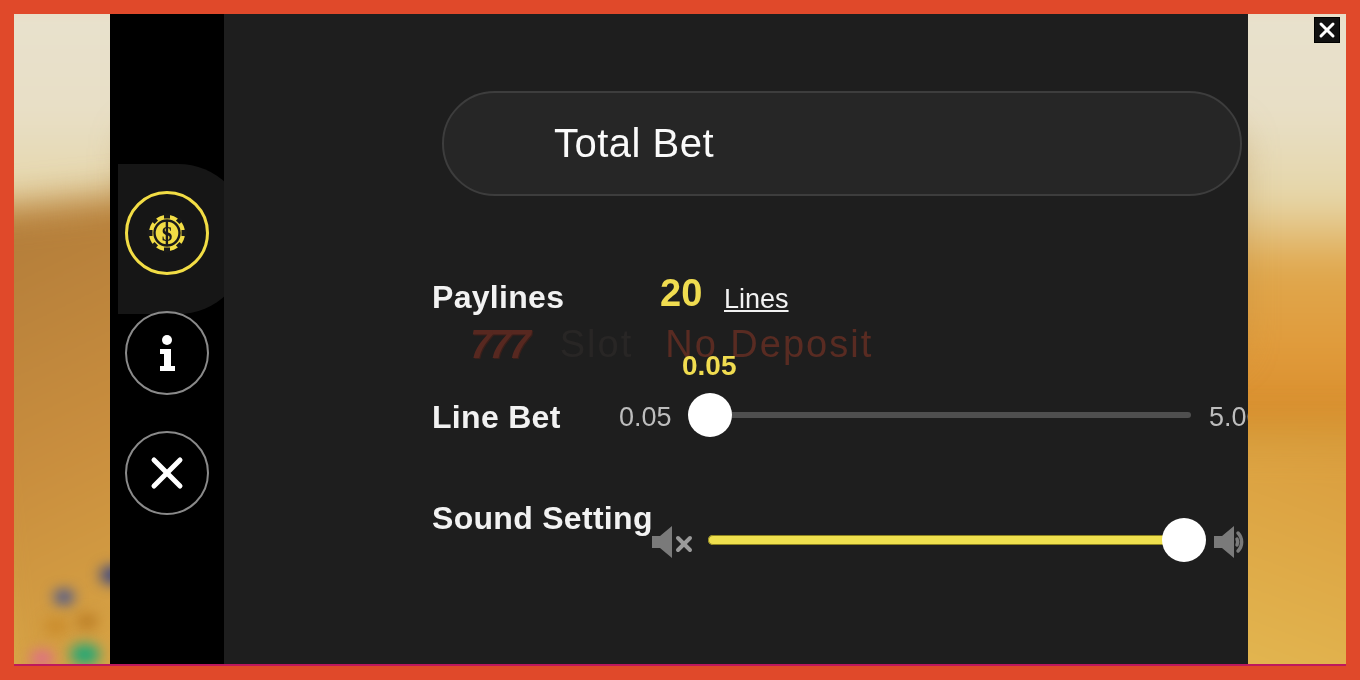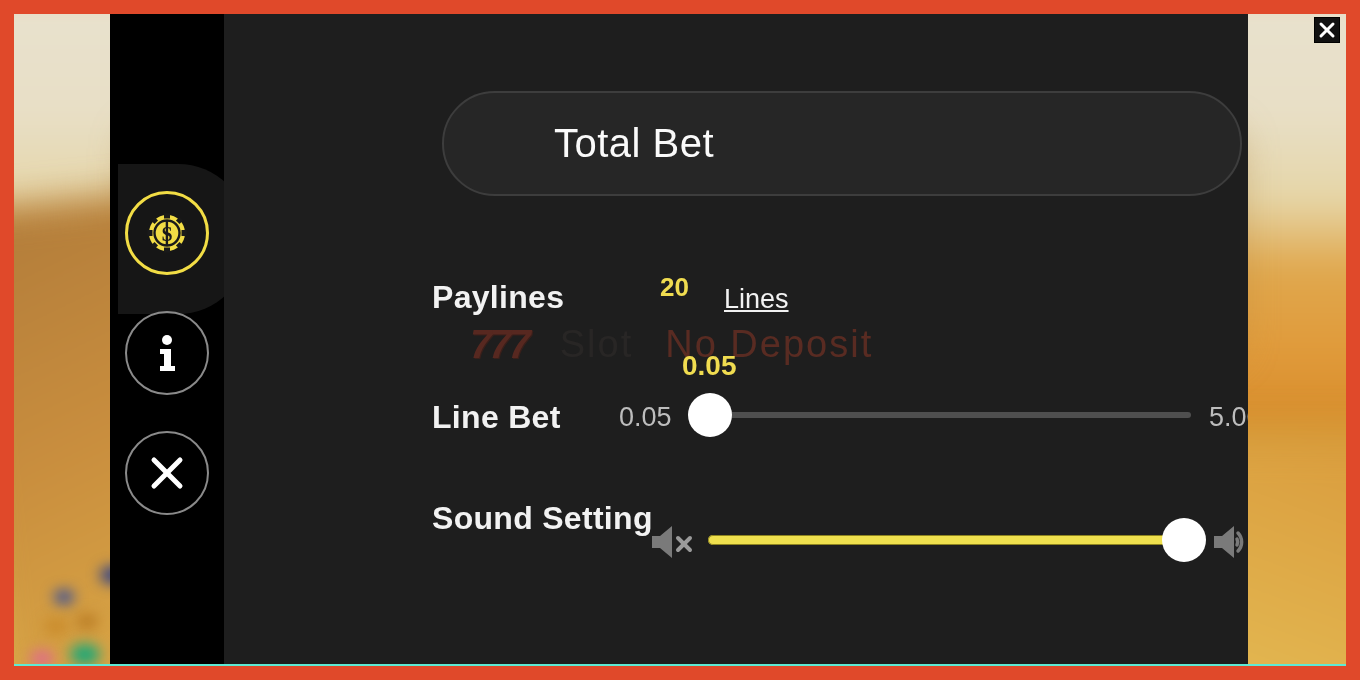--- a/index.html
+++ b/index.html
@@ -6,21 +6,21 @@
     margin: 0;
     padding: 0;
     background: #000;
   }
   #screen {
     position: relative;
     width: 1360px;
     height: 680px;
     overflow: hidden;
     font-family: "Liberation Sans", sans-serif;
-    background: #5eead4;
+    background: #be185d;
   }
 
   
   #bg-wrap {
     position: absolute;
     left: 14px;
     top: 14px;
     width: 1332px;
     height: 650px;
     overflow: hidden;
@@ -213,21 +213,21 @@
   }
   #paylines-label { left: 208px; top: 265px; }
   #linebet-label  { left: 208px; top: 385px; }
   #sound-label    { left: 208px; top: 486px; }
 
   #paylines-count {
     position: absolute;
     left: 436px;
     top: 258px;
     color: #f0dc50;
-    font-size: 26px;
+    font-size: 38px;
     font-weight: bold;
   }
   #paylines-unit {
     position: absolute;
     left: 500px;
     top: 270px;
     color: #f2f2f2;
     font-size: 27px;
     text-decoration: underline;
   }

